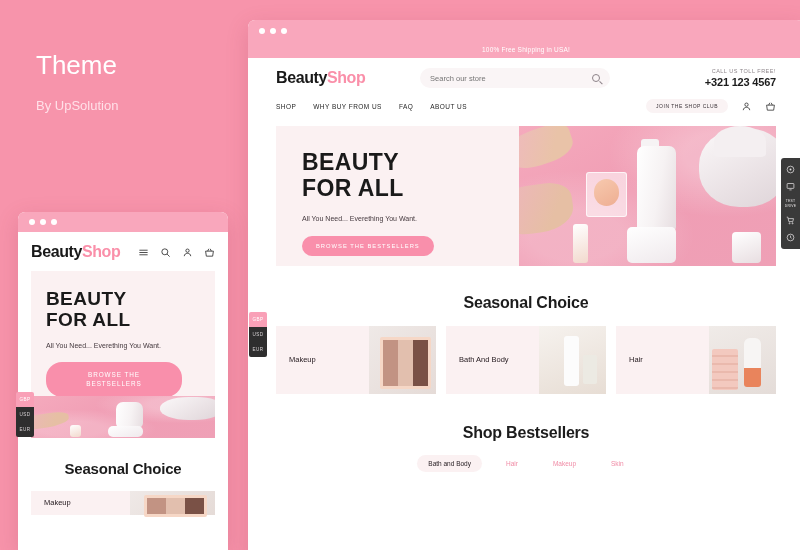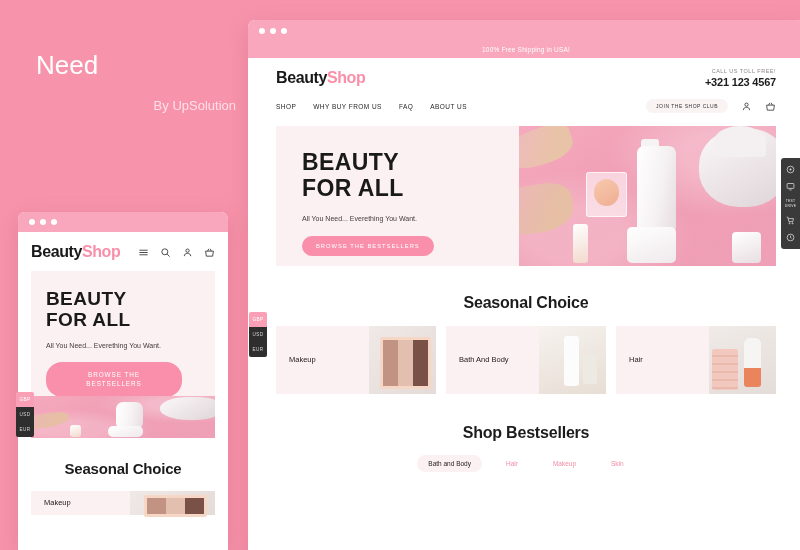--- a/index.html
+++ b/index.html
@@ -27,21 +27,20 @@
     font-size: 26px;
     font-weight: 300;
     color: #ffffff;
     margin-top: 8px;
     line-height: 1;
   }
   .promo-by {
     font-size: 13px;
     color: #ffe0e8;
     margin-top: 20px;
-    text-align: right;
   }
 
   
   .win {
     position: absolute;
     background: #ffffff;
     border-radius: 7px;
     overflow: hidden;
     box-shadow: 0 6px 22px rgba(150,40,70,.18);
   }
@@ -489,38 +488,42 @@
     height: 24px;
     background: #fbf1f2;
     display: flex;
   }
   .m-card-strip .card-img { flex: 0 0 46%; }
 </style>
 </head>
 <body>
 
 <div class="promo">
-  <div class="promo-sub">Need</div>
+  <div class="promo-sub">Theme</div>
   <div class="promo-by">By UpSolution</div>
 </div>
 
 <div class="win" id="desktop-window">
 
   <div class="win-bar">
     <span class="dot"></span>
     <span class="dot"></span>
     <span class="dot"></span>
   </div>
 
   <div class="d-ship">100% Free Shipping in USA!</div>
 
   <div class="d-head">
     <div class="d-head-top">
       <div class="logo">
         <span class="b">Beauty</span><span class="s">Shop</span>
+      </div>
+      <div class="d-search">
+        <input placeholder="Search our store" style="">
+        <span class="mag"></span>
       </div>
       <div class="d-phone">
         <div class="lbl">CALL US TOLL FREE!</div>
         <div class="num">+321 123 4567</div>
       </div>
     </div>
 
     <div class="d-nav">
       <div class="d-nav-links">
         <a>SHOP</a>

